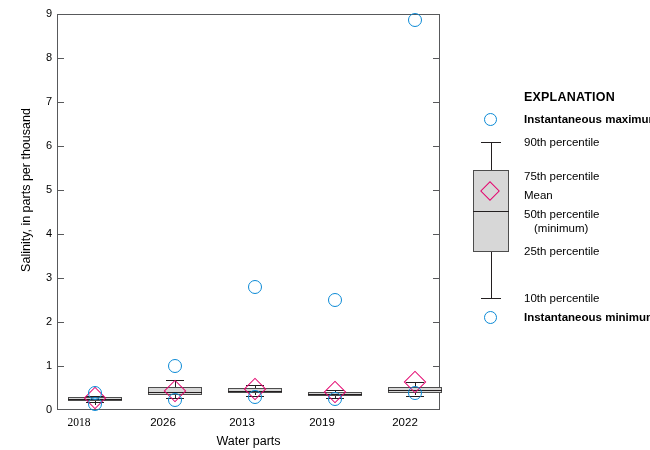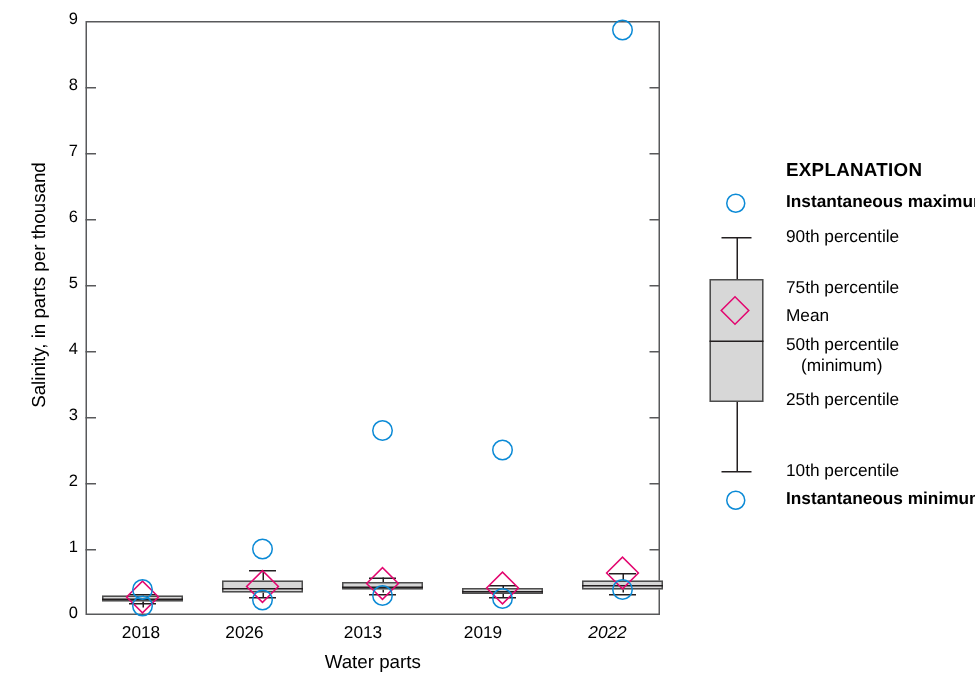--- a/index.html
+++ b/index.html
@@ -128,21 +128,21 @@
     border: 1.7px solid #e3066f;
     box-sizing: border-box;
     transform: rotate(45deg);
     background: transparent;
   }
 
   
   .legend {
     position: absolute;
     left: 462px;
-    top: 106px;
+    top: 90px;
     width: 188px;
     height: 245px;
   }
   .legend-title {
     position: absolute;
     left: 62px;
     top: 0px;
     font-size: 12.5px;
     font-weight: bold;
     letter-spacing: 0.2px;
@@ -244,25 +244,25 @@
     <div class="ytick-mark" style="left:433px; top:190px;"></div>
     <div class="ytick-mark" style="left:433px; top:234px;"></div>
     <div class="ytick-mark" style="left:433px; top:278px;"></div>
     <div class="ytick-mark" style="left:433px; top:322px;"></div>
     <div class="ytick-mark" style="left:433px; top:366px;"></div>
 
     <div class="y-axis-title">Salinity, in parts per thousand</div>
   </div>
 
   <div>
-    <div class="xtick-label" style="left:94px;">2018</div>
+    <div class="xtick-label" style="left:79px;font-family:Liberation Serif, serif;">2018</div>
     <div class="xtick-label" style="left:163px;">2026</div>
     <div class="xtick-label" style="left:242px;">2013</div>
     <div class="xtick-label" style="left:322px;">2019</div>
-    <div class="xtick-label" style="left:405px;font-style:italic;">2022</div>
+    <div class="xtick-label" style="left:405px;">2022</div>
     <div class="x-axis-title">Water parts</div>
   </div>
 
   <div class="boxgroup" style="left:0;top:0;width:650px;height:450px;">
     <div class="whisker-line" style="left:95px; top:395.5px; height:9px;"></div>
     <div class="whisker-cap" style="left:86px; top:395.5px; width:18px;"></div>
     <div class="whisker-line" style="left:95px; top:401px; height:1px;"></div>
     <div class="whisker-cap" style="left:86px; top:402px; width:18px;"></div>
     <div class="box-rect" style="left:68px; top:396.8px; width:54px; height:4.4px;"></div>
     <div class="median-line" style="left:68px; top:399px; width:54px;"></div>

